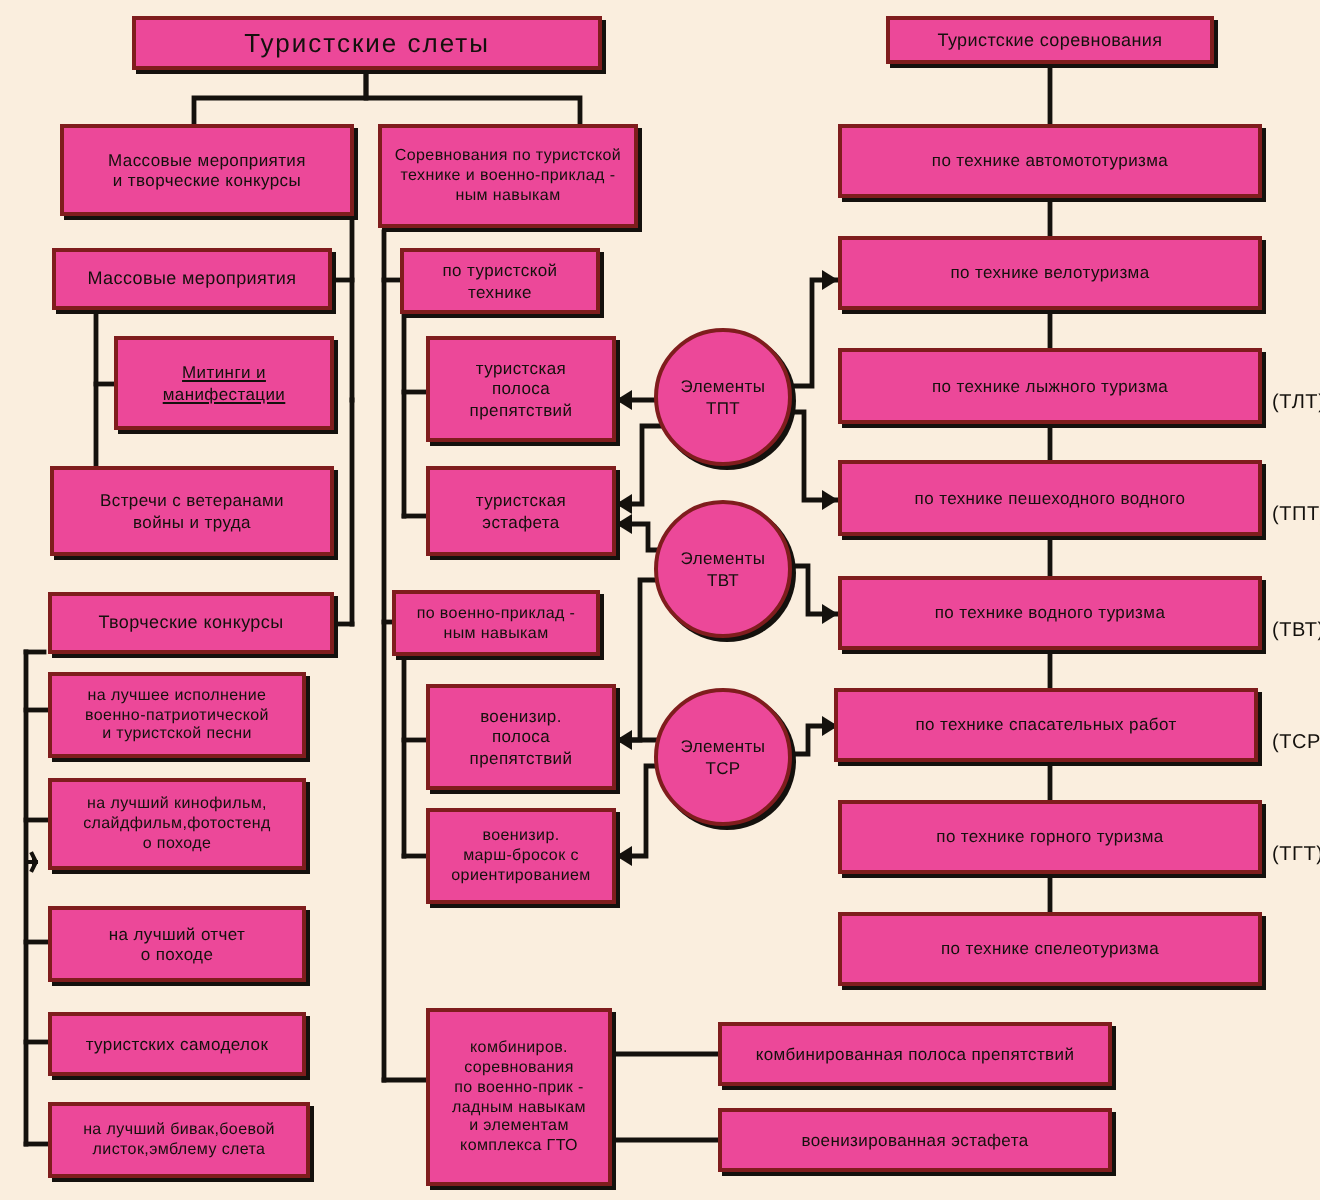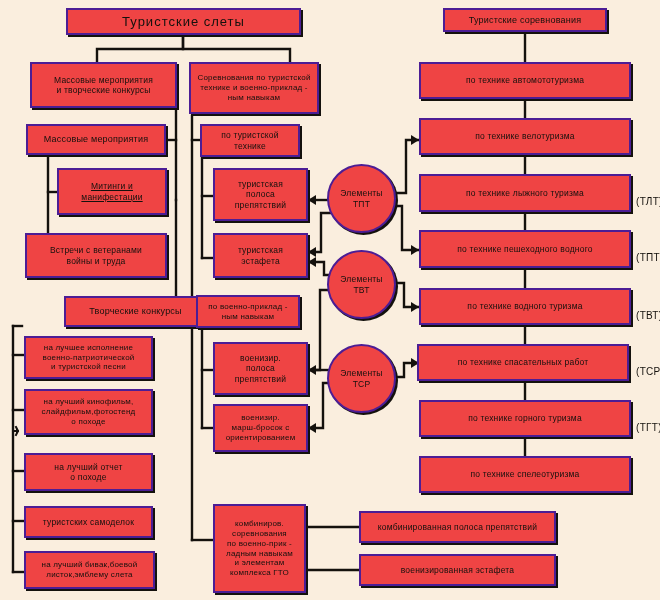--- a/index.html
+++ b/index.html
@@ -17,22 +17,22 @@
   }
   #canvas svg.wires {
     position: absolute;
     left: 0; top: 0;
     width: 660px; height: 600px;
     pointer-events: none;
   }
   .node {
     position: absolute;
     box-sizing: border-box;
-    background: #ef4444;
-    border: 2px solid #4c1d95;
+    background: #ec4899;
+    border: 2px solid #7f1d1d;
     box-shadow: 2px 2px 0 0 #14110d;
     display: flex;
     align-items: center;
     justify-content: center;
     text-align: center;
     color: #14110d;
     line-height: 1.22;
     letter-spacing: .2px;
     padding: 1px 3px;
     z-index: 3;
@@ -172,21 +172,21 @@
   <div class="node f85" style="left:57px; top:168px; width:110px; height:47px;text-decoration:underline;">
     <span class="txt">Митинги и
 манифестации</span>
   </div>
 
   <div class="node f85" style="left:25px; top:233px; width:142px; height:45px;">
     <span class="txt">Встречи с ветеранами
 войны  и  труда</span>
   </div>
 
-  <div class="node f9" style="left:24px; top:296px; width:143px; height:31px;margin-left:40px;">
+  <div class="node f9" style="left:24px; top:296px; width:143px; height:31px;">
     <span class="txt">Творческие конкурсы</span>
   </div>
 
   <div class="node f8" style="left:24px; top:336px; width:129px; height:43px;">
     <span class="txt">на лучшее исполнение
 военно-патриотической
 и туристской песни</span>
   </div>
 
   <div class="node f8" style="left:24px; top:389px; width:129px; height:46px;">

